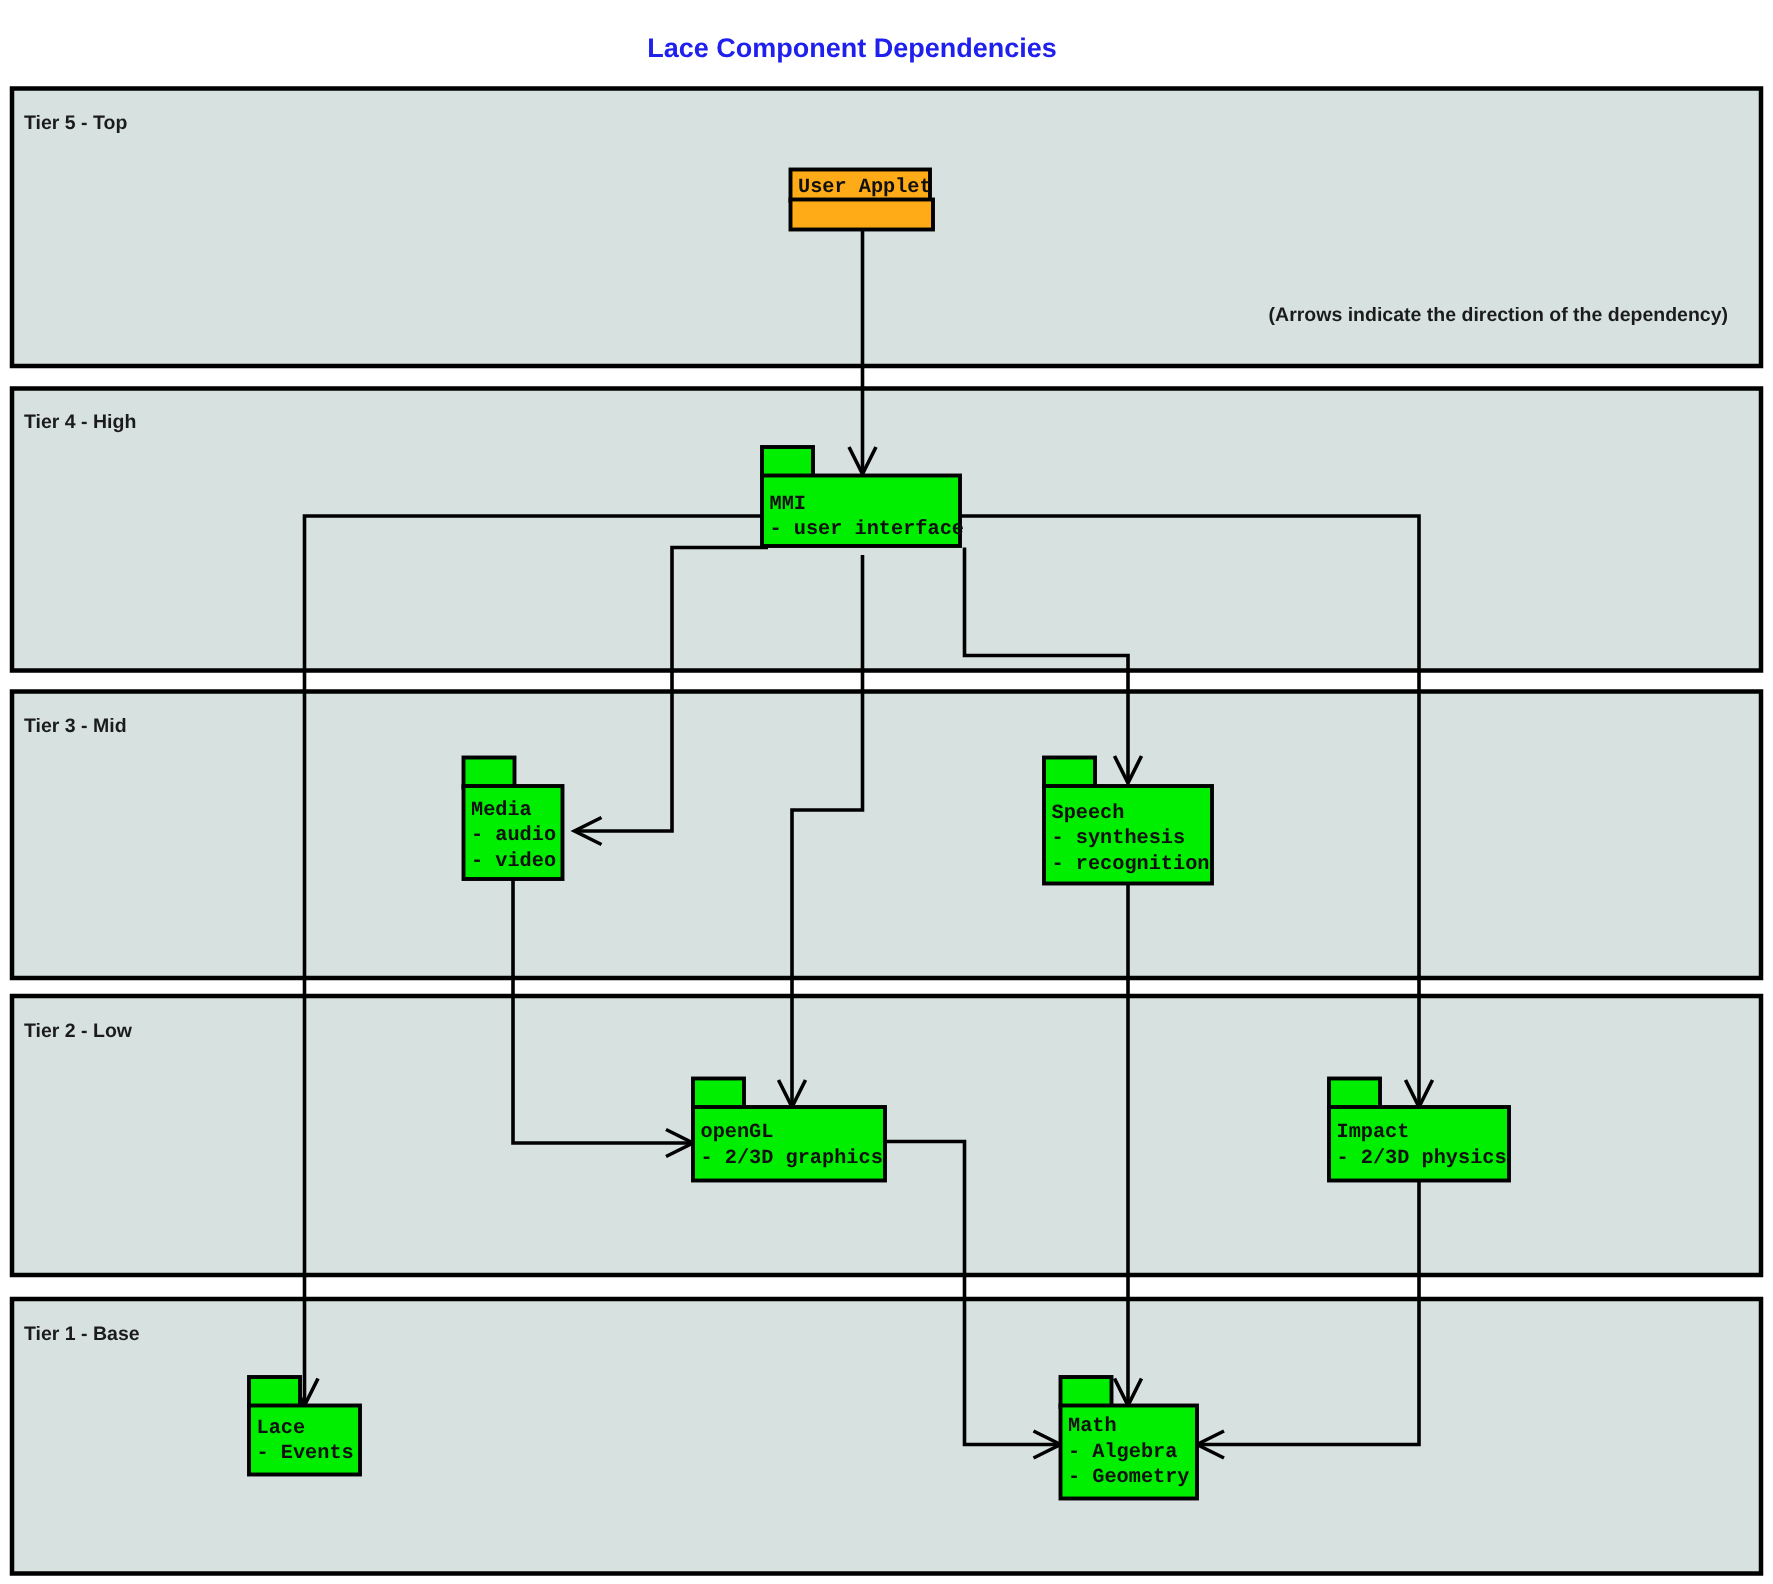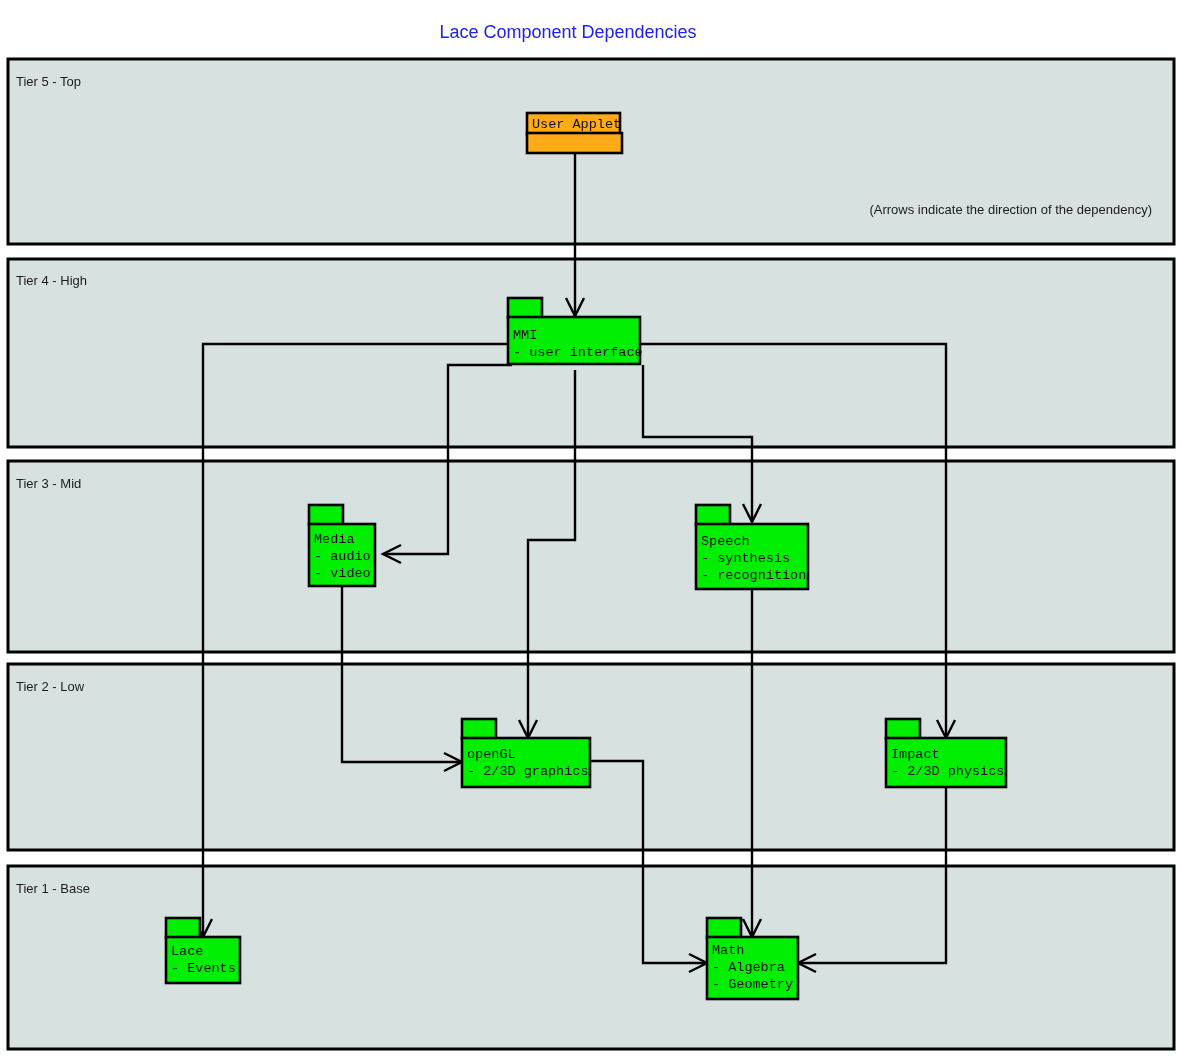--- a/index.html
+++ b/index.html
@@ -1,18 +1,18 @@
 <!DOCTYPE html>
 <html><head>
 <meta charset="utf-8">
 <style>
   html,body{margin:0;padding:0;}
   body{width:1182px;height:1056px;background:#ffffff;
        font-family:"Liberation Sans",sans-serif;overflow:hidden;position:relative;}
-  #stage{position:absolute;left:0;top:0;width:1182px;height:1056px;}
+  #stage{position:absolute;left:0;top:0;width:1182px;height:1056px;font-weight:bold;}
   #svgroot{position:absolute;left:0;top:0;width:1182px;height:1056px;}
   .ttl{font-family:"Liberation Sans",sans-serif;font-size:18px;fill:#2020ee;text-anchor:middle;}
   .tierlbl{font-family:"Liberation Sans",sans-serif;font-size:13px;fill:#1b1b1b;}
   .note{font-family:"Liberation Sans",sans-serif;font-size:13px;fill:#1b1b1b;text-anchor:end;}
   .pkgtxt{font-family:"Liberation Mono",monospace;font-size:13.5px;fill:#101010;}
   .tierbox{fill:#d7e2e0;stroke:#000000;stroke-width:3;}
   .pkgbody{fill:#00ee00;stroke:#000000;stroke-width:2.6;}
   .pkgtab{fill:#00ee00;stroke:#000000;stroke-width:2.6;}
   .appbody{fill:#ffab17;stroke:#000000;stroke-width:2.6;}
   .apptab{fill:#ffab17;stroke:#000000;stroke-width:2.6;}

